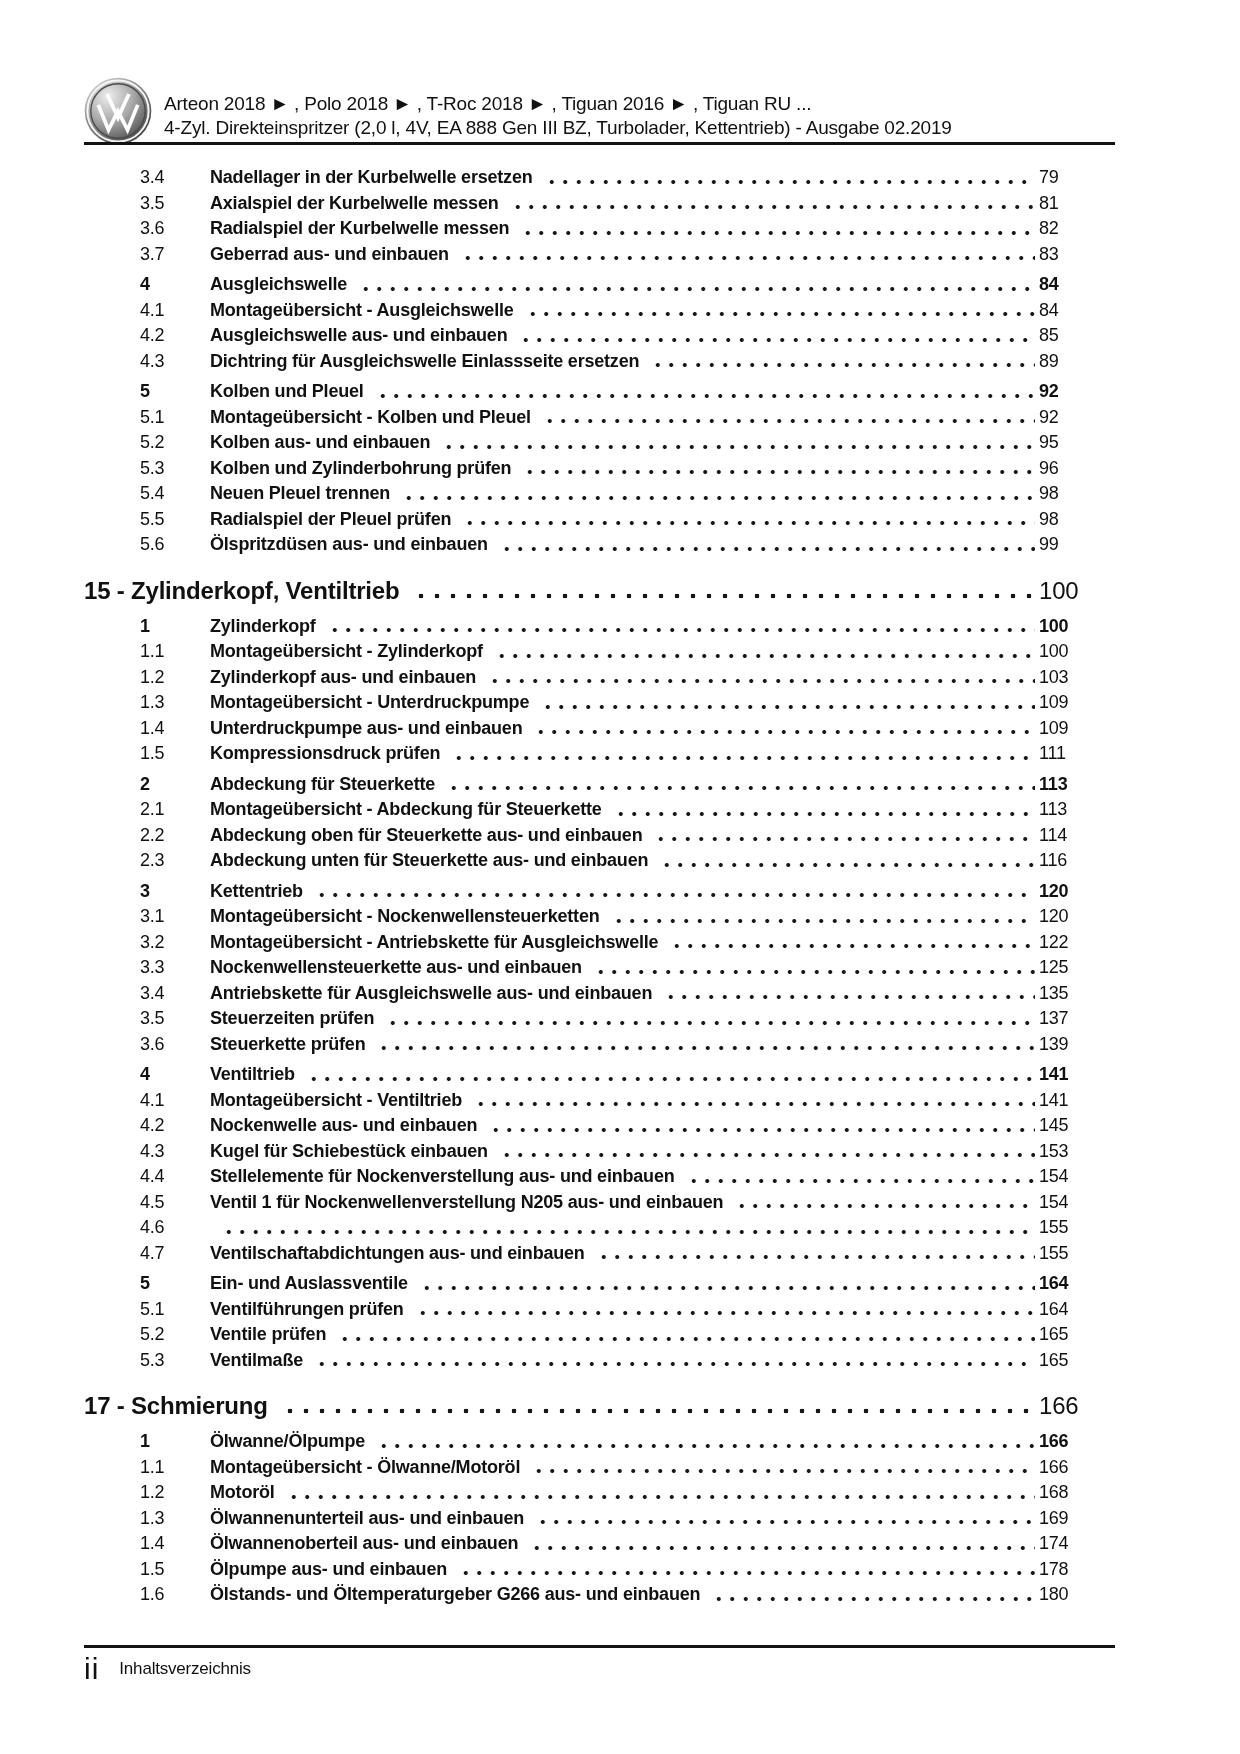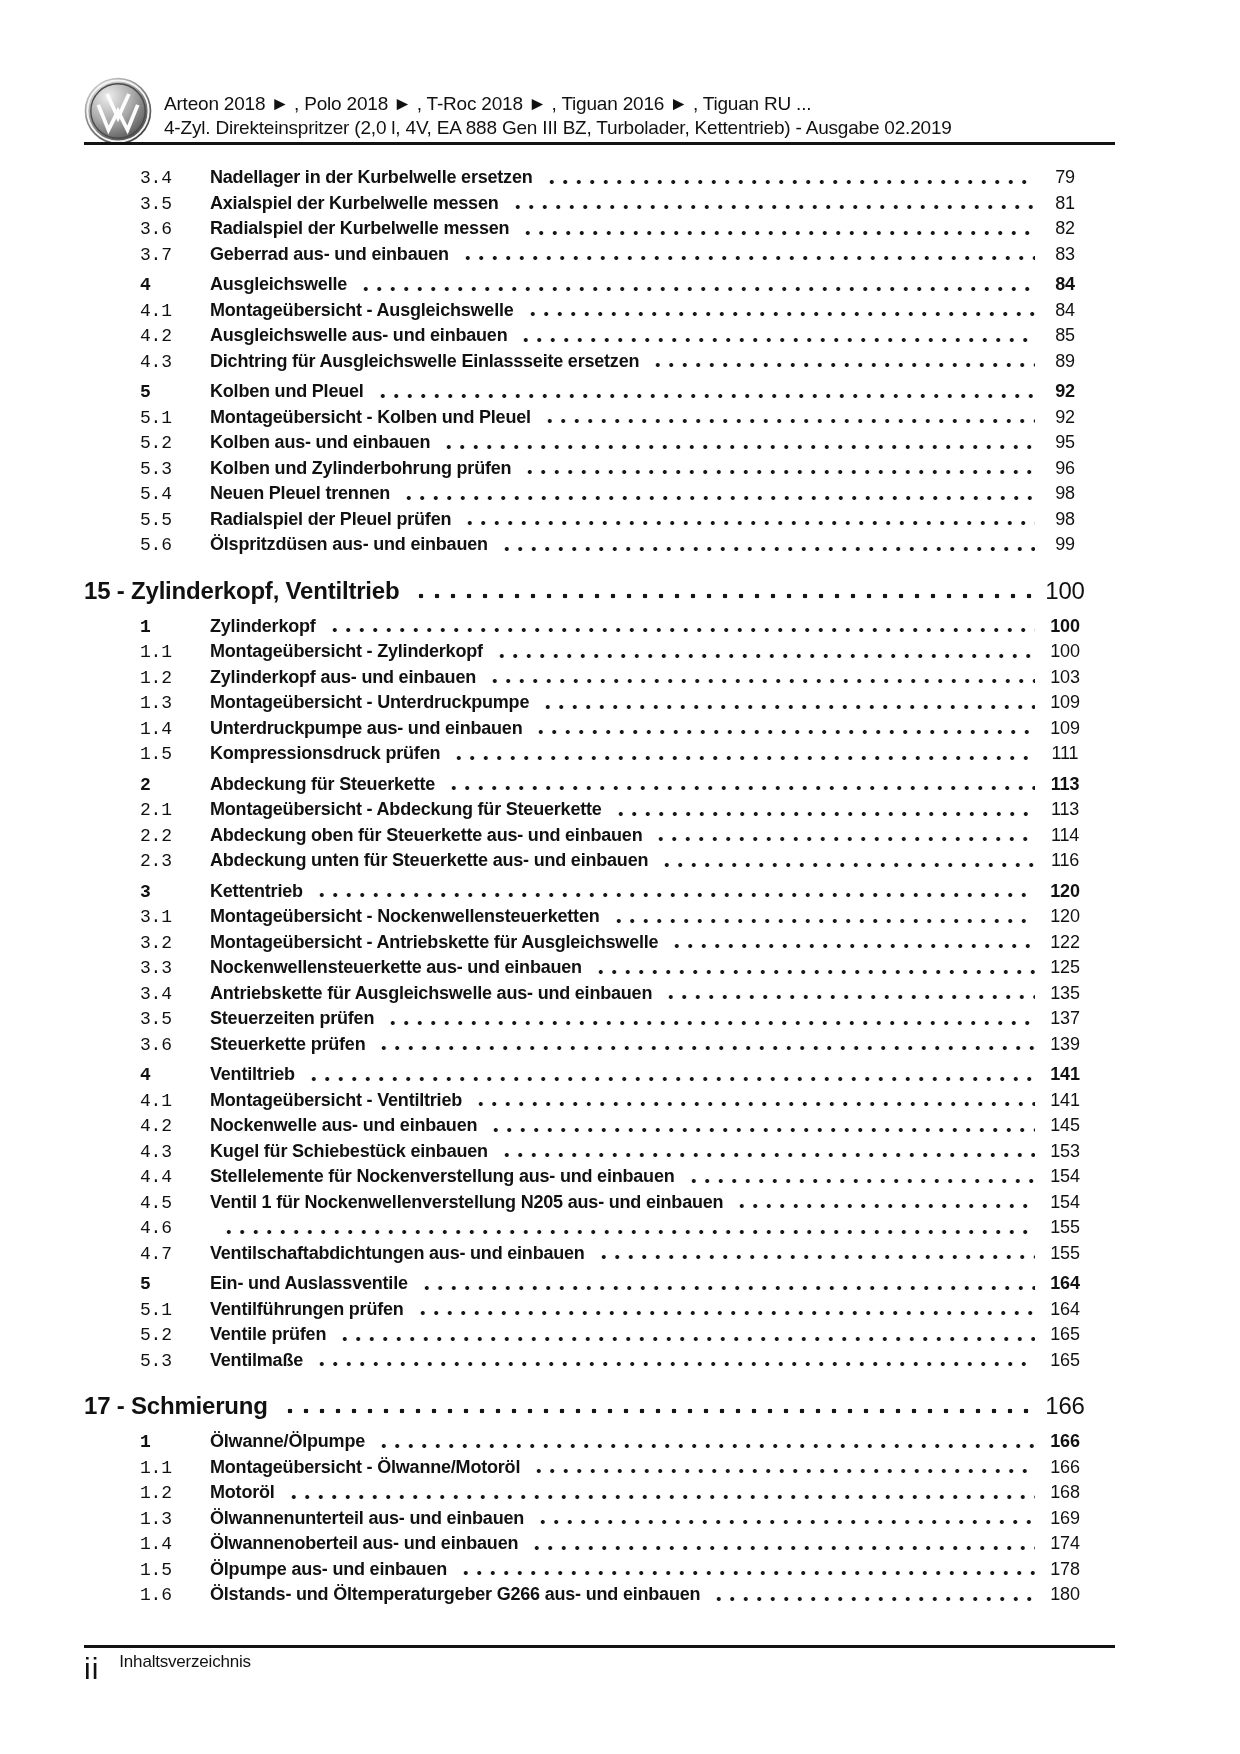--- a/index.html
+++ b/index.html
@@ -16,36 +16,36 @@
   .rule{position:absolute;left:84px;width:1031px;height:3px;background:#131313;}
   .rule.top{top:142px;}
   .rule.bottom{top:1645px;}
 
   
   .toc{position:absolute;left:84px;top:165px;width:1031px;}
   .row{display:flex;align-items:baseline;line-height:25.5px;height:25.5px;font-size:18px;letter-spacing:-0.2px;white-space:nowrap;}
   .row.entry,.row.section{padding-left:56px;}
   .row.section{font-weight:bold;margin-top:5px;}
   .row.chapter{font-size:24px;line-height:36px;height:36px;margin-top:15px;margin-bottom:5px;}
-  .num{flex:none;width:70px;font-family:Liberation Mono, monospace;}
+  .num{flex:none;width:70px;}
   .title,.ch-label{flex:none;font-weight:bold;}
   .dots{
     flex:1 1 auto;margin:0 4px 0 10px;align-self:stretch;
     background-image:radial-gradient(circle,#161616 1.8px,transparent 2.2px);
     background-size:13.5px 6px;background-repeat:repeat-x;
     background-position:left 2px bottom 6px;
   }
   .chapter .dots{
     background-image:radial-gradient(circle,#161616 2.1px,transparent 2.6px);
     background-size:16px 8px;background-position:left 4px bottom 9px;
   }
-  .page-num{flex:none;min-width:52px;text-align:center;padding-right:24px;}
+  .page-num{flex:none;min-width:52px;text-align:left;padding-right:24px;}
 
   
-  .footer{position:absolute;left:84px;top:1652px;display:flex;align-items:flex-start;}
+  .footer{position:absolute;left:84px;top:1652px;display:flex;align-items:center;}
   .footer .roman{font-size:30px;letter-spacing:1px;}
   .footer .label{font-size:17px;margin-left:20px;letter-spacing:-0.2px;}
 </style>
 </head>
 <body>
 
 <div class="page">
 
   <svg class="logo" viewBox="0 0 100 100" aria-hidden="true">
     <defs>

